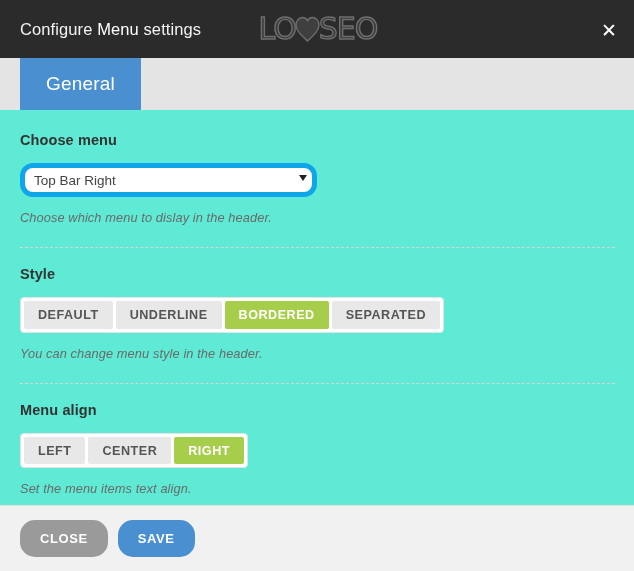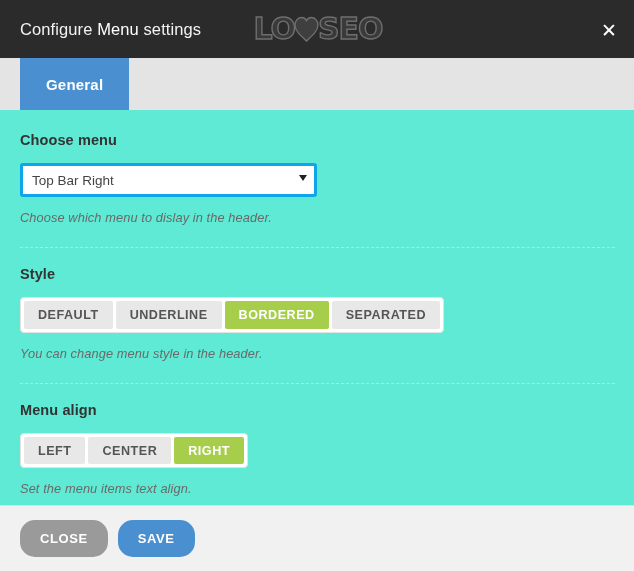--- a/index.html
+++ b/index.html
@@ -48,21 +48,21 @@
     top: 11px;
     width: 140px;
     height: 36px;
     display: flex;
     align-items: center;
     justify-content: center;
   }
   .brand-logo .logo-text {
     font-family: "DejaVu Sans", sans-serif;
     font-size: 30px;
-    font-weight: bold;
+    font-weight: normal;
     letter-spacing: -1px;
     color: #3a3a3a;
     -webkit-text-stroke: 1.4px #6e6e6e;
     line-height: 1;
     display: flex;
     align-items: center;
   }
   .heart-y {
     display: inline-block;
     width: 25px;
@@ -93,22 +93,22 @@
     height: 52px;
     background: #e4e4e4;
     display: flex;
     align-items: stretch;
     padding-left: 20px;
     flex: 0 0 auto;
   }
   .tab {
     background: #4a90d0;
     color: #ffffff;
-    font-size: 15px;
-    font-weight: bold;
+    font-size: 19px;
+    font-weight: normal;
     padding: 0 26px;
     display: flex;
     align-items: center;
     justify-content: center;
     cursor: pointer;
     letter-spacing: 0.2px;
   }
 
   
   .modal-body {
@@ -129,22 +129,22 @@
   }
 
   .select-wrap {
     position: relative;
     width: 297px;
     height: 34px;
   }
   .select-box {
     width: 100%;
     height: 34px;
-    border: 3px solid #0ea5e9;
-    border-radius: 3px;
+    border: 5px solid #0ea5e9;
+    border-radius: 13px;
     background: #ffffff;
     font-family: "Liberation Sans", sans-serif;
     font-size: 13.5px;
     color: #444444;
     padding: 0 26px 0 9px;
     display: flex;
     align-items: center;
     cursor: pointer;
   }
   .select-arrow {

